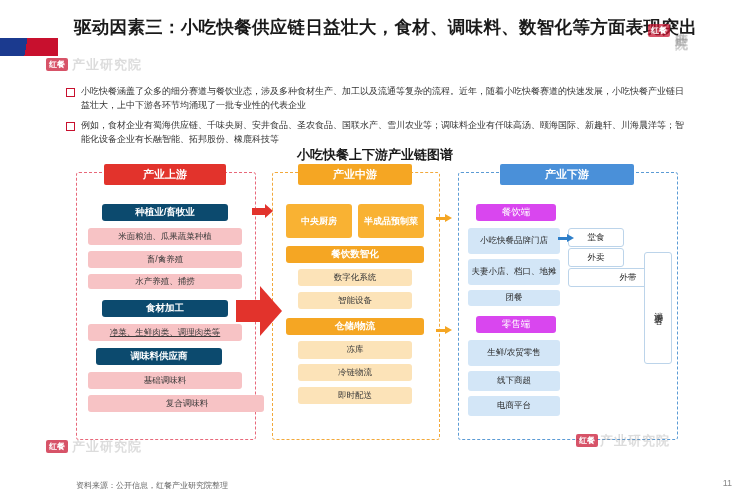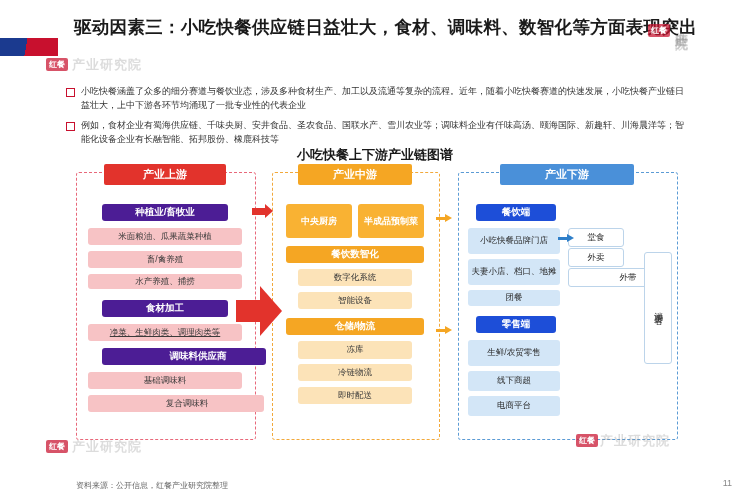--- a/index.html
+++ b/index.html
@@ -28,26 +28,26 @@
   .dash-mid{left:196px;top:6px;width:166px;height:266px;border-color:#f2a93b;}
   .dash-down{left:382px;top:6px;width:218px;height:266px;border-color:#5b9bd5;}
 
   .col-head{position:absolute;top:-2px;height:21px;line-height:21px;text-align:center;color:#fff;font-size:11px;font-weight:bold;border-radius:2px;}
   .ch-up{left:28px;width:122px;background:#e2332c;}
   .ch-mid{left:222px;width:114px;background:#f5a623;}
   .ch-down{left:424px;width:134px;background:#4a90d9;}
 
   .box{position:absolute;border-radius:3px;text-align:center;font-size:8.5px;line-height:1.15;display:flex;align-items:center;justify-content:center;}
 
-  .b-red{background:#4c1d95;color:#fff;font-weight:bold;font-size:9.5px;}
+  .b-red{background:#0c4a6e;color:#fff;font-weight:bold;font-size:9.5px;}
   .b-pink{background:#f7c3c5;color:#3a3a3a;}
   .b-orange{background:#f5a623;color:#fff;font-weight:bold;font-size:9.5px;}
   .b-oy{background:#f9b233;color:#fff;font-weight:bold;font-size:9px;}
   .b-lorange{background:#fce3b8;color:#3a3a3a;}
-  .b-blue{background:#1d4ed8;color:#fff;font-weight:bold;font-size:9.5px;}
+  .b-blue{background:#d946ef;color:#fff;font-weight:normal;font-size:9.5px;}
   .b-lblue{background:#d3e6f7;color:#2a2a2a;}
   .b-white{background:#ffffff;border:1px solid #bcd4ea;color:#2a2a2a;}
 
   .arrow-red{position:absolute;left:176px;top:38px;width:20px;height:14px;}
   .arrow-red .shaft{position:absolute;left:0;top:4px;width:14px;height:7px;background:#e2332c;}
   .arrow-red .tip{position:absolute;left:13px;top:0;width:0;height:0;border-top:7px solid transparent;border-bottom:7px solid transparent;border-left:8px solid #e2332c;}
 
   .big-arrow{position:absolute;left:160px;top:120px;width:46px;height:50px;}
   .big-arrow .shaft{position:absolute;left:0;top:14px;width:26px;height:22px;background:#e2332c;}
   .big-arrow .tip{position:absolute;left:24px;top:0;width:0;height:0;border-top:25px solid transparent;border-bottom:25px solid transparent;border-left:22px solid #e2332c;}
@@ -108,21 +108,21 @@
   </div>
 
   <div class="box b-red" style="left:26px;top:38px;width:126px;height:17px;">种植业/畜牧业</div>
   <div class="box b-pink" style="left:12px;top:62px;width:154px;height:17px;">米面粮油、瓜果蔬菜种植</div>
   <div class="box b-pink" style="left:12px;top:85px;width:154px;height:17px;">畜/禽养殖</div>
   <div class="box b-pink" style="left:12px;top:108px;width:154px;height:15px;">水产养殖、捕捞</div>
 
   <div class="box b-red" style="left:26px;top:134px;width:126px;height:17px;">食材加工</div>
   <div class="box b-pink" style="left:12px;top:158px;width:154px;height:17px;text-decoration:underline;">净菜、生鲜肉类、调理肉类等</div>
 
-  <div class="box b-red" style="left:26px;top:182px;width:136px;height:17px;padding-left:28px;">调味料供应商</div>
+  <div class="box b-red" style="left:20px;top:182px;width:126px;height:17px;">调味料供应商</div>
   <div class="box b-pink" style="left:12px;top:206px;width:154px;height:17px;">基础调味料</div>
   <div class="box b-pink" style="left:12px;top:229px;width:154px;height:17px;padding-left:22px;">复合调味料</div>
 
   <div class="big-arrow">
     <div class="shaft"></div>
       <div class="tip"></div>
   </div>
 
   <div class="box b-oy" style="left:210px;top:38px;width:66px;height:34px;">中央厨房</div>
   <div class="box b-oy" style="left:282px;top:38px;width:66px;height:34px;">半成品预制菜</div>

